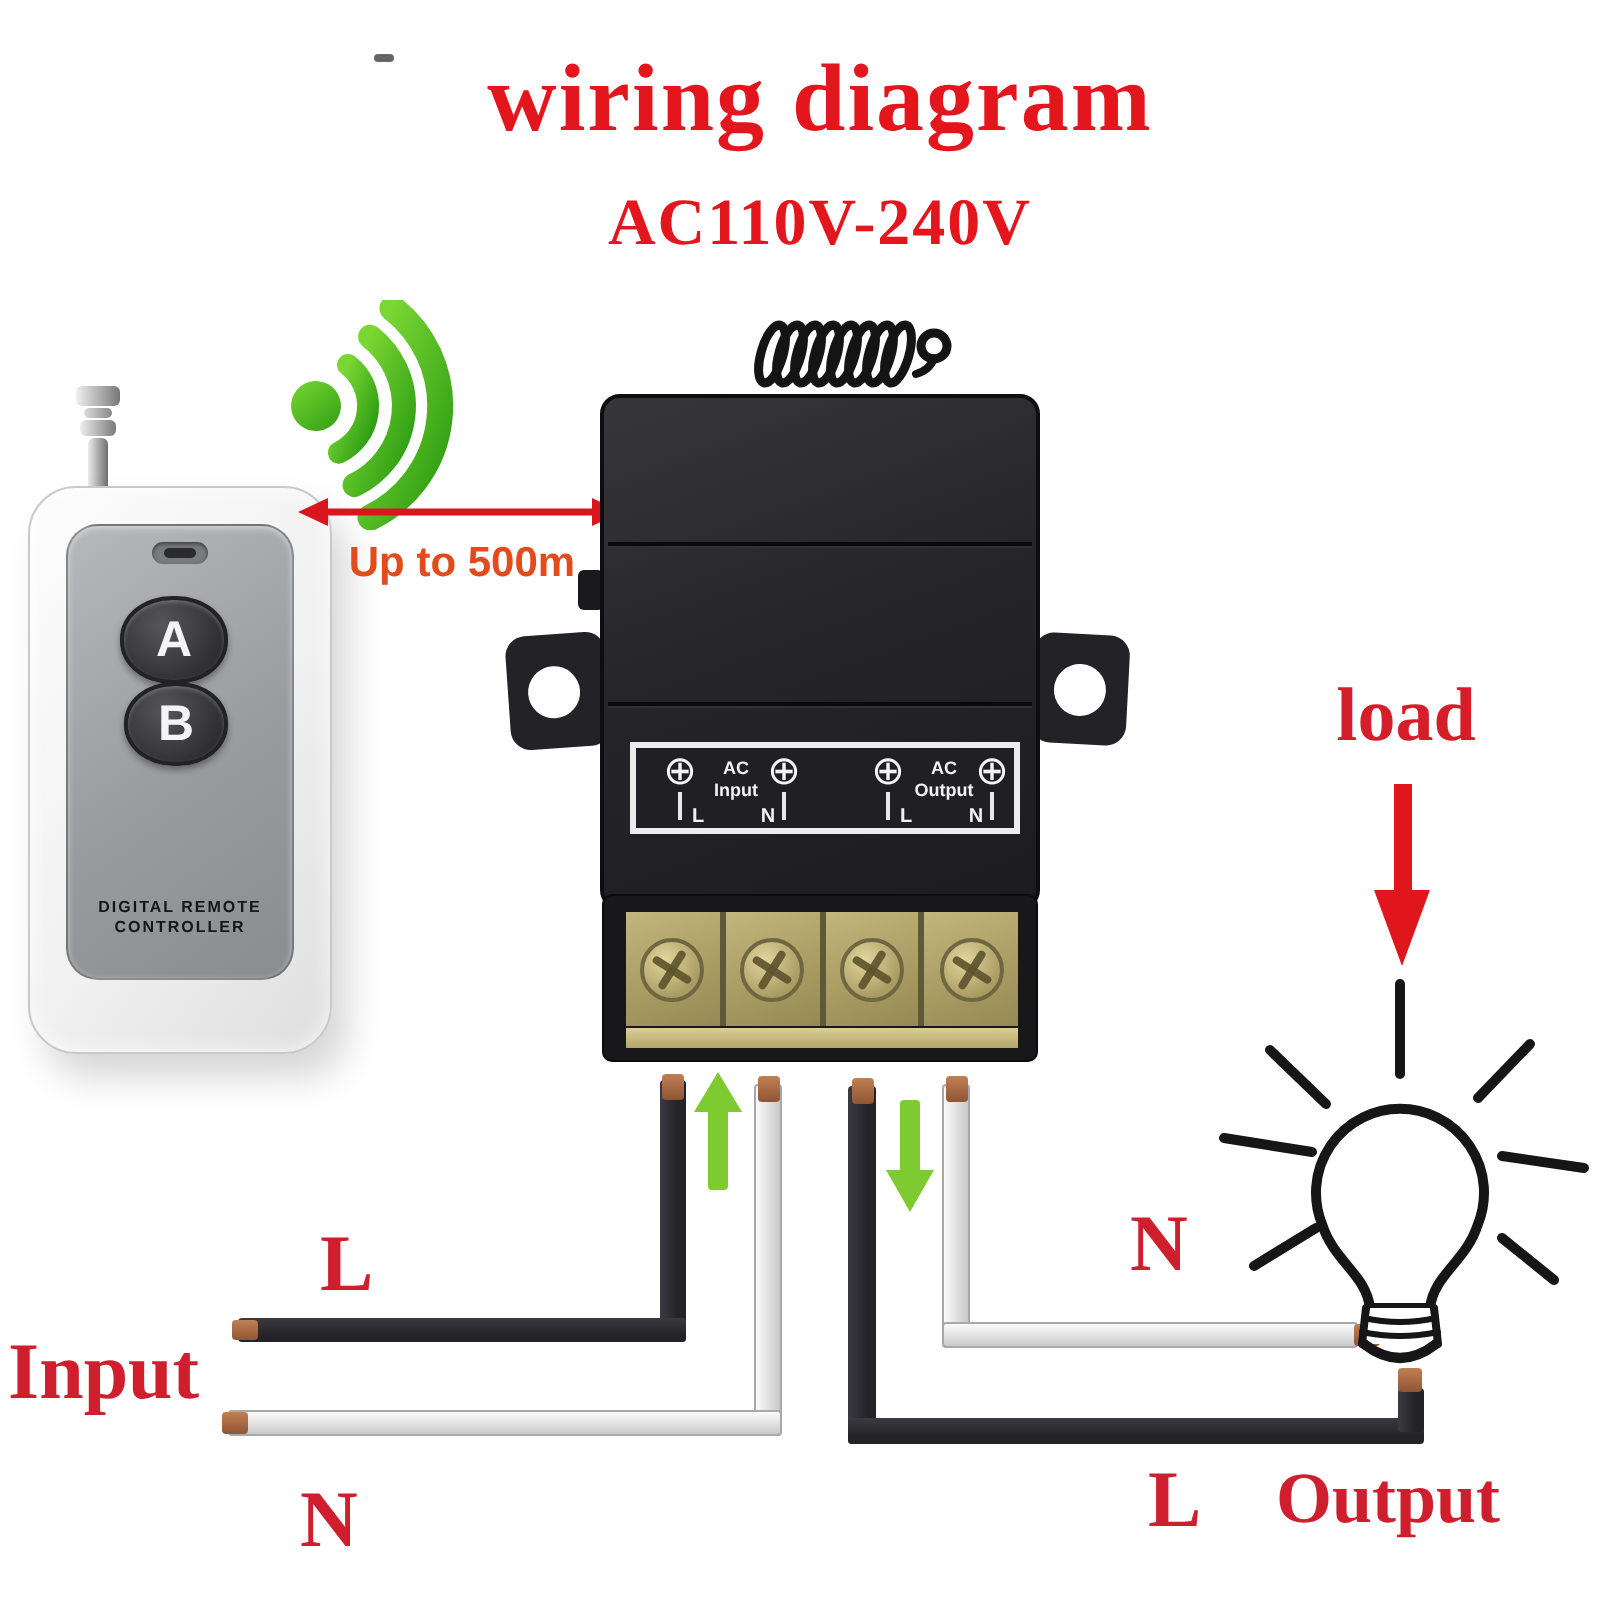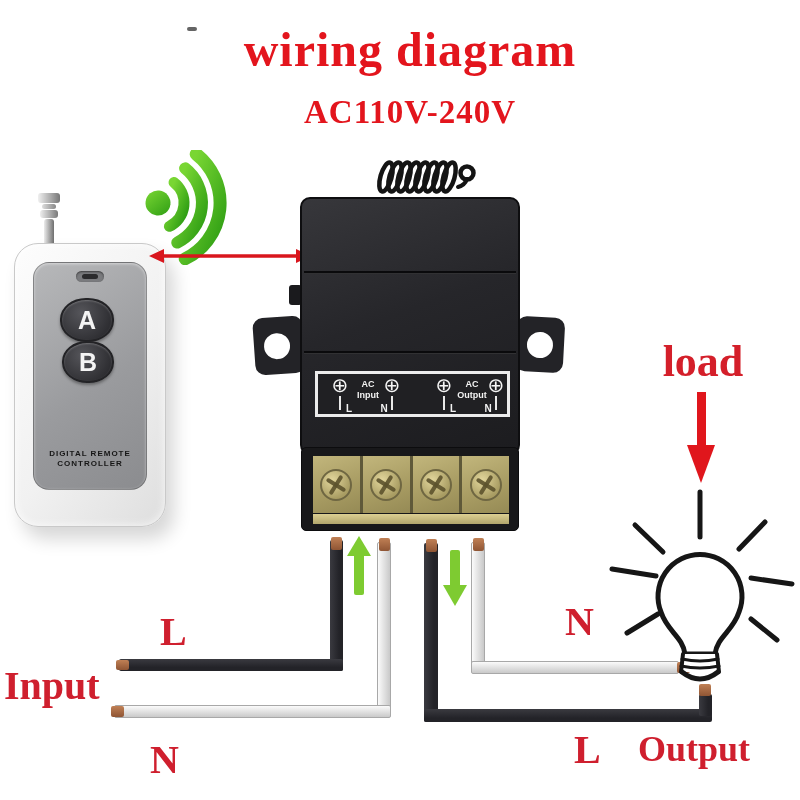--- a/index.html
+++ b/index.html
@@ -102,21 +102,21 @@
   .gshaft{position:absolute;background:#7ecb31;border-radius:2px;}
   #up-shaft{left:354px;top:554px;width:10px;height:41px;}
   #up-head{position:absolute;left:347px;top:536px;width:0;height:0;
      border-left:12px solid transparent;border-right:12px solid transparent;border-bottom:20px solid #7ecb31;}
   #down-shaft{left:450px;top:550px;width:10px;height:37px;}
   #down-head{position:absolute;left:443px;top:585px;width:0;height:0;
      border-left:12px solid transparent;border-right:12px solid transparent;border-top:21px solid #7ecb31;}
 
   
   #load-label{left:648px;top:336px;width:110px;text-align:center;font-family:"Liberation Serif",serif;
-     font-weight:bold;font-size:44px;color:#d41f2a;}
+     font-weight:bold;font-size:38px;color:#d41f2a;}
   #load-shaft{position:absolute;left:697px;top:392px;width:9px;height:56px;background:#e0161c;}
   #load-head{position:absolute;left:687px;top:445px;width:0;height:0;
      border-left:14px solid transparent;border-right:14px solid transparent;border-top:38px solid #e0161c;}
   #bulb-icon{left:595px;top:485px;}
 
   
   .wlabel{position:absolute;font-family:"Liberation Serif",serif;font-weight:bold;color:#cf1f2e;}
   #lbl-input{left:4px;top:662px;font-size:40px;}
   #lbl-in-l{left:160px;top:608px;font-size:40px;}
   #lbl-in-n{left:150px;top:736px;font-size:40px;}
@@ -170,20 +170,21 @@
       <path d="M 53.3 15.7 A 44 44 0 0 1 53.3 90.3" stroke-width="12"></path>
       <path d="M 62.9 0.4 A 62 62 0 0 1 62.9 105.6" stroke-width="13"></path>
     </g>
   </svg>
 
   <svg id="range-arrow" class="abs" width="164" height="18" viewBox="0 0 164 18">
     <line x1="10" y1="9" x2="154" y2="9" stroke="#d9161d" stroke-width="3.5"></line>
     <polygon points="1,9 16,2 16,16" fill="#d9161d"></polygon>
     <polygon points="163,9 148,2 148,16" fill="#d9161d"></polygon>
   </svg>
+  <div id="range-label" class="abs">Up to 500m</div>
 
   <svg id="coil-icon" class="abs" width="112" height="48" viewBox="0 0 112 48">
     <g fill="none" stroke="#141414" stroke-width="4.5" stroke-linecap="round">
       <ellipse cx="16" cy="27" rx="5.5" ry="15" transform="rotate(16 16 27)"></ellipse>
       <ellipse cx="25" cy="27" rx="5.5" ry="15" transform="rotate(16 25 27)"></ellipse>
       <ellipse cx="34" cy="27" rx="5.5" ry="15" transform="rotate(16 34 27)"></ellipse>
       <ellipse cx="43" cy="27" rx="5.5" ry="15" transform="rotate(16 43 27)"></ellipse>
       <ellipse cx="52" cy="27" rx="5.5" ry="15" transform="rotate(16 52 27)"></ellipse>
       <ellipse cx="61" cy="27" rx="5.5" ry="15" transform="rotate(16 61 27)"></ellipse>
       <ellipse cx="70" cy="27" rx="5.5" ry="15" transform="rotate(16 70 27)"></ellipse>

